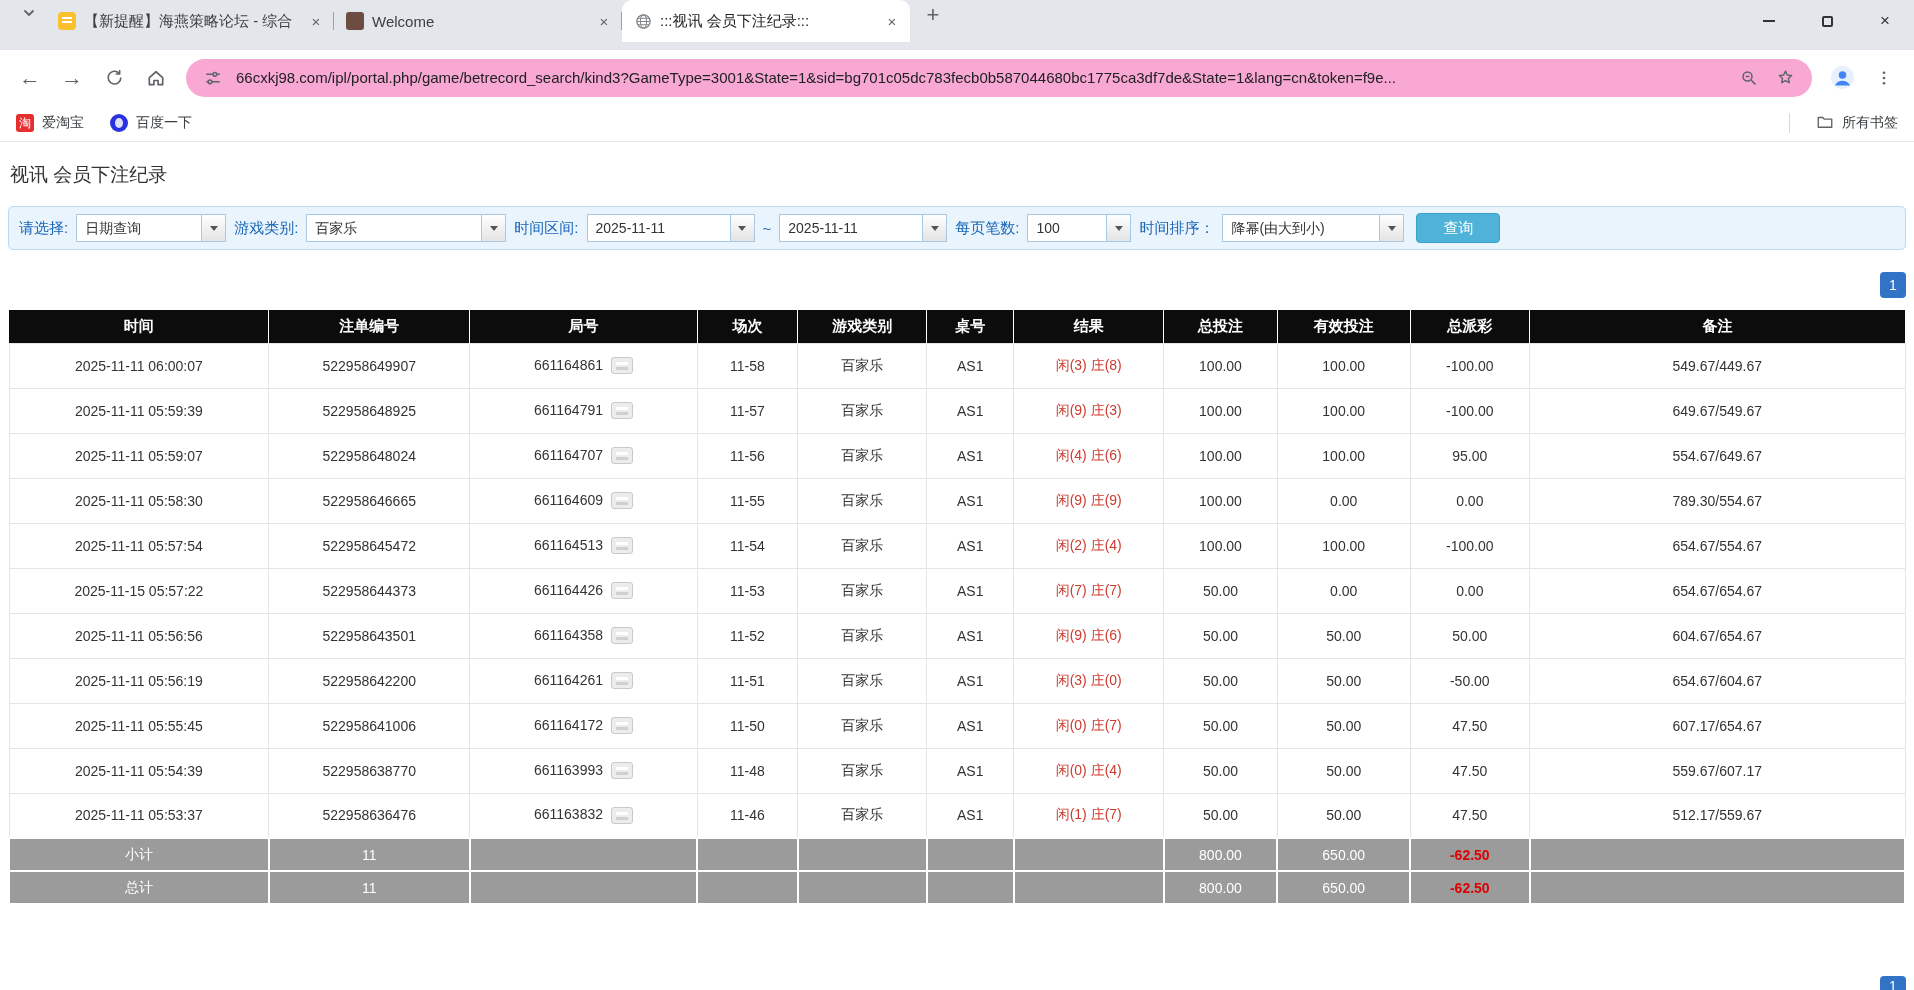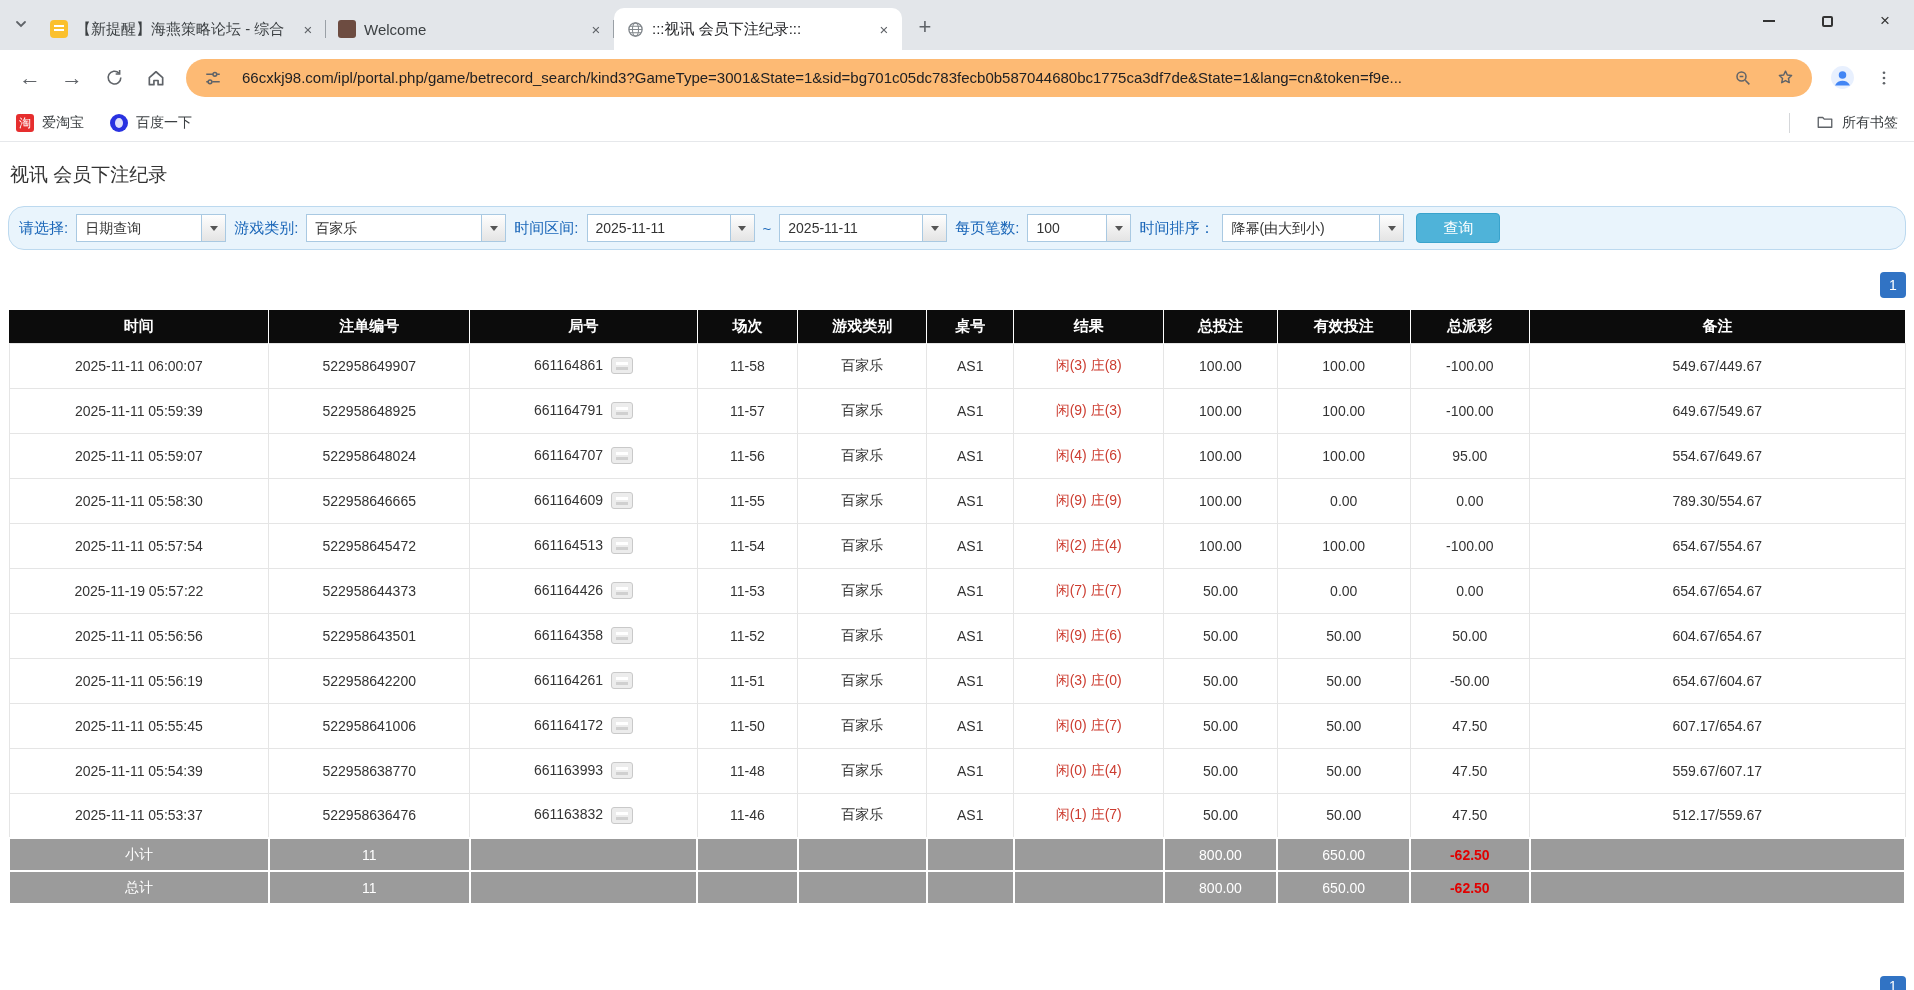--- a/index.html
+++ b/index.html
@@ -1,58 +1,58 @@
 <!DOCTYPE html>
 <html><head>
 <meta charset="utf-8">
 <title>Browser</title>
 <style>
   * { box-sizing: border-box; margin: 0; padding: 0; }
   html, body { width: 1914px; height: 990px; overflow: hidden; background: #fff;
     font-family: "Liberation Sans", "DejaVu Sans", sans-serif; position: relative; }
 
   
-  .tab-strip { height: 50px; background: #e3e6ea; display: flex; align-items: flex-end; padding-left: 4px; position: relative; }
+  .tab-strip { height: 50px; background: #e3e6ea; display: flex; align-items: flex-start; padding-left: 12px; position: relative; }
   .tab-search { width: 30px; height: 30px; margin: 0 2px 9px 2px; display: flex; align-items: center; justify-content: center; border-radius: 50%; cursor: pointer; }
   .tab { width: 288px; height: 42px; display: flex; align-items: center; gap: 8px; padding: 0 8px 0 12px; font-size: 15px; color: #3c4043; position: relative; cursor: pointer; }
   .tab:not(.active)::after { content: ''; position: absolute; right: 0; top: 12px; height: 18px; width: 1px; background: #9aa0a6; }
   .tab.active { background: #fff; border-radius: 10px 10px 0 0; color: #202124; }
   .tab-title { flex: 1; white-space: nowrap; overflow: hidden; text-overflow: ellipsis; }
   .tab-close { width: 20px; height: 20px; border-radius: 50%; display: flex; align-items: center; justify-content: center; font-size: 15px; color: #5f6368; flex: none; cursor: pointer; }
   .favicon { width: 18px; height: 18px; flex: none; display: flex; align-items: center; justify-content: center; }
   .fav-yellow { background: #fbc02d; border-radius: 4px; position: relative; }
   .fav-yellow::after { content: ''; position: absolute; left: 4px; top: 5px; width: 10px; height: 2px; background: #fff; box-shadow: 0 4px 0 #fff; }
   .fav-dark { background: #6d4c41; border-radius: 3px; }
   .new-tab { width: 30px; height: 30px; margin: 0 0 8px 8px; display: flex; align-items: center; justify-content: center; font-size: 22px; color: #5f6368; border-radius: 50%; cursor: pointer; }
   .win-controls { position: absolute; right: 0; top: 0; height: 42px; display: flex; }
   .win-btn { width: 58px; height: 42px; display: flex; align-items: center; justify-content: center; color: #333; font-size: 17px; cursor: pointer; }
   .min-glyph { display: block; width: 12px; height: 2px; background: #333; }
   .max-glyph { display: block; width: 11px; height: 11px; border: 2px solid #333; border-radius: 2px; }
 
   
   .toolbar { height: 55px; background: #fff; display: flex; align-items: center; padding: 0 12px; gap: 6px; }
   .nav-icon { width: 36px; height: 36px; display: flex; align-items: center; justify-content: center; font-size: 22px; color: #5f6368; border-radius: 50%; cursor: pointer; flex: none; }
-  .omnibox { flex: 1; height: 38px; background: #fdba74; border-radius: 19px; display: flex; align-items: center; padding: 0 14px; gap: 16px; margin: 0 6px; min-width: 0; cursor: text; }
+  .omnibox { flex: 1; height: 38px; background: #f9a8d4; border-radius: 19px; display: flex; align-items: center; padding: 0 14px; gap: 10px; margin: 0 6px; min-width: 0; cursor: text; }
   .url-text { flex: 1; font-size: 15px; color: #202124; white-space: nowrap; overflow: hidden; }
   .omni-icon { flex: none; display: flex; align-items: center; justify-content: center; width: 26px; height: 26px; cursor: pointer; }
 
   
   .bookmarks-bar { height: 37px; background: #fff; display: flex; align-items: center; padding: 0 16px; gap: 26px; border-bottom: 1px solid #e6e8eb; }
   .bookmark { display: flex; align-items: center; gap: 8px; font-size: 14px; color: #3c4043; cursor: pointer; }
   .bm-icon-taobao { width: 18px; height: 18px; background: #e62e2e; color: #fff; border-radius: 3px; font-size: 12px; display: flex; align-items: center; justify-content: center; }
   .bm-icon-baidu { width: 18px; height: 18px; border-radius: 50%; background: #2932e1; position: relative; }
   .bm-icon-baidu::after { content: ''; position: absolute; left: 5px; top: 4px; width: 8px; height: 10px; border-radius: 50%; background: #fff; opacity: .85; }
   .bm-spacer { flex: 1; }
   .bm-divider { width: 1px; height: 20px; background: #d5d7da; }
 
   
   .content { padding: 16px 8px 0; }
   .page-title { font-size: 19px; color: #333; margin: 4px 0 18px 2px; }
 
-  .filter-bar { height: 44px; background: #e9f4fc; border: 1px solid #bcd9ef; border-radius: 16px; display: flex; align-items: center; padding: 0 10px; gap: 8px; margin-bottom: 22px; }
+  .filter-bar { height: 44px; background: #e9f4fc; border: 1px solid #bcd9ef; border-radius: 5px; display: flex; align-items: center; padding: 0 10px; gap: 8px; margin-bottom: 22px; }
   .f-label { color: #1a66b8; font-size: 15px; white-space: nowrap; }
   .combo { display: flex; align-items: stretch; height: 28px; background: #fff; border: 1px solid #a9c9e2; cursor: pointer; }
   .combo-text { padding: 5px 8px 0; font-size: 14px; color: #333; flex: 1; white-space: nowrap; overflow: hidden; }
   .combo-arrow { width: 24px; border-left: 1px solid #a9c9e2; background: linear-gradient(#fefefe, #e4e4e4); display: flex; align-items: center; justify-content: center; }
   .combo-arrow::after { content: ''; border: 4px solid transparent; border-top: 5px solid #555; margin-top: 5px; }
   .w-select { width: 150px; } .w-game { width: 200px; } .w-date { width: 168px; } .w-pp { width: 104px; } .w-sort { width: 182px; }
   .tilde { color: #1a66b8; font-size: 15px; }
   .search-btn { height: 30px; padding: 0 26px; background: #4fb3d9; border: 1px solid #39a3cc; border-radius: 4px; color: #fff; font-size: 15px; margin-left: 4px; cursor: pointer; }
 
   .summary-bar { height: 36px; background: #d9e7c6; display: flex; align-items: center; justify-content: space-between; padding: 0 12px; margin-bottom: 24px; font-size: 14px; color: #333; }
@@ -341,21 +341,21 @@
           <td>11-54</td>
           <td>百家乐</td>
           <td>AS1</td>
           <td><span class="res-player">闲(2)</span> <span class="res-banker">庄(4)</span></td>
           <td class="link-blue">100.00</td>
           <td>100.00</td>
           <td class="neg">-100.00</td>
           <td>654.67/554.67</td>
         </tr>
         <tr>
-          <td>2025-11-19 05:57:22</td>
+          <td>2025-11-15 05:57:22</td>
           <td>522958644373</td>
           <td><span class="round-number">661164426</span><span class="round-icon"></span></td>
           <td>11-53</td>
           <td>百家乐</td>
           <td>AS1</td>
           <td><span class="res-player">闲(7)</span> <span class="res-banker">庄(7)</span></td>
           <td class="link-blue">50.00</td>
           <td>0.00</td>
           <td>0.00</td>
           <td>654.67/654.67</td>

